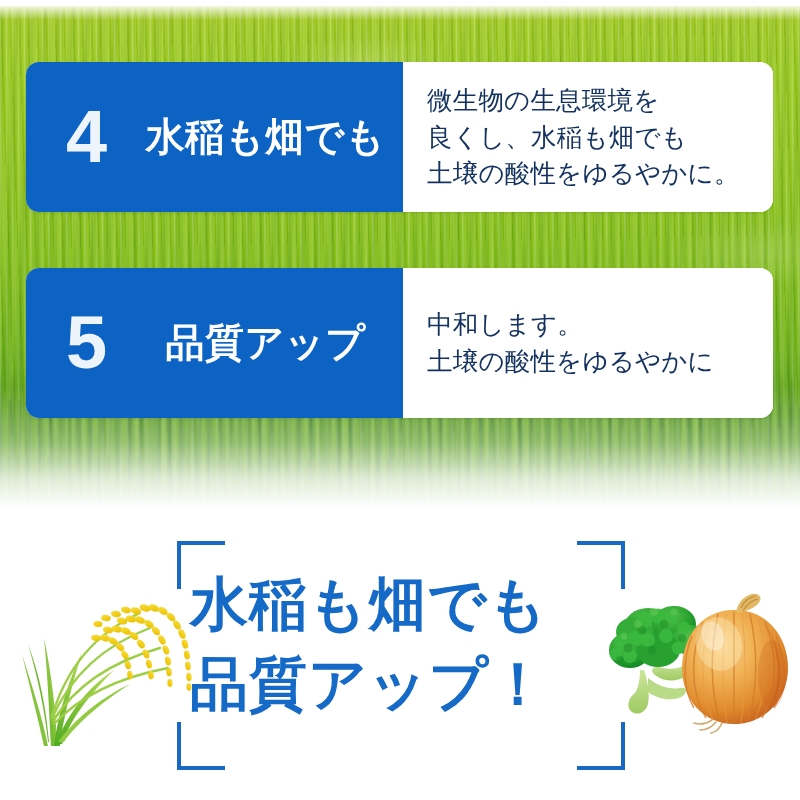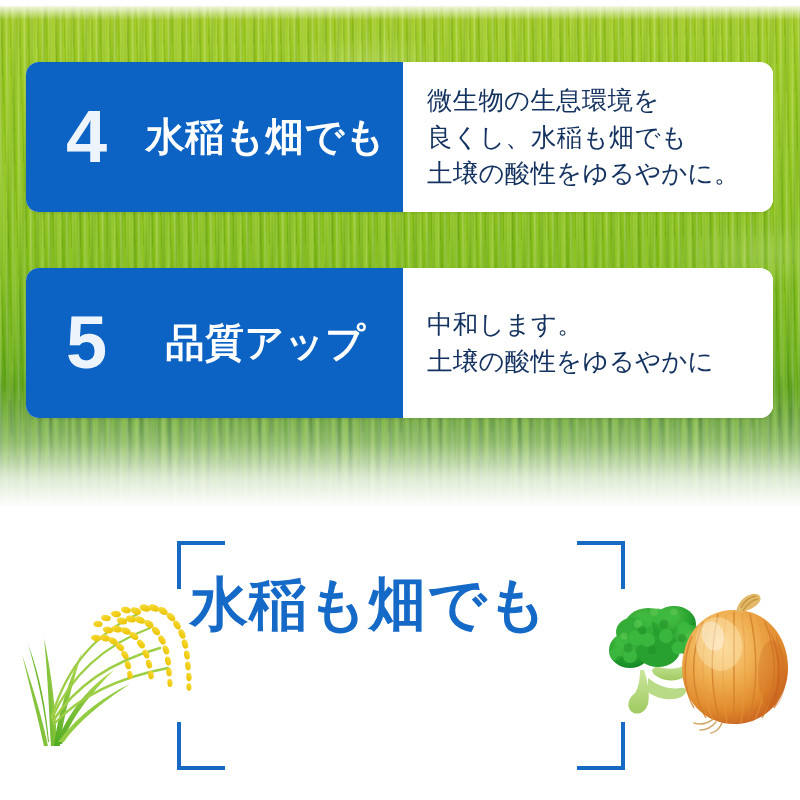--- a/index.html
+++ b/index.html
@@ -290,20 +290,21 @@
 
     <div class="bracket-frame">
       <div class="bracket tl"></div>
       <div class="bracket tr"></div>
       <div class="bracket bl"></div>
       <div class="bracket br"></div>
     </div>
 
     <div class="banner-text">
       <div class="banner-line">水稲も畑でも</div>
+      <div class="banner-line">品質アップ！</div>
     </div>
   </div>
 
   <div class="rice-art">
     <svg viewBox="0 0 190 190" width="190" height="190" xmlns="http://www.w3.org/2000/svg">
       <defs>
         <linearGradient id="leafg" x1="0" y1="1" x2="1" y2="0">
           <stop offset="0%" stop-color="#4eab22"></stop>
           <stop offset="55%" stop-color="#8cc63f"></stop>
           <stop offset="100%" stop-color="#b6dd4e"></stop>

